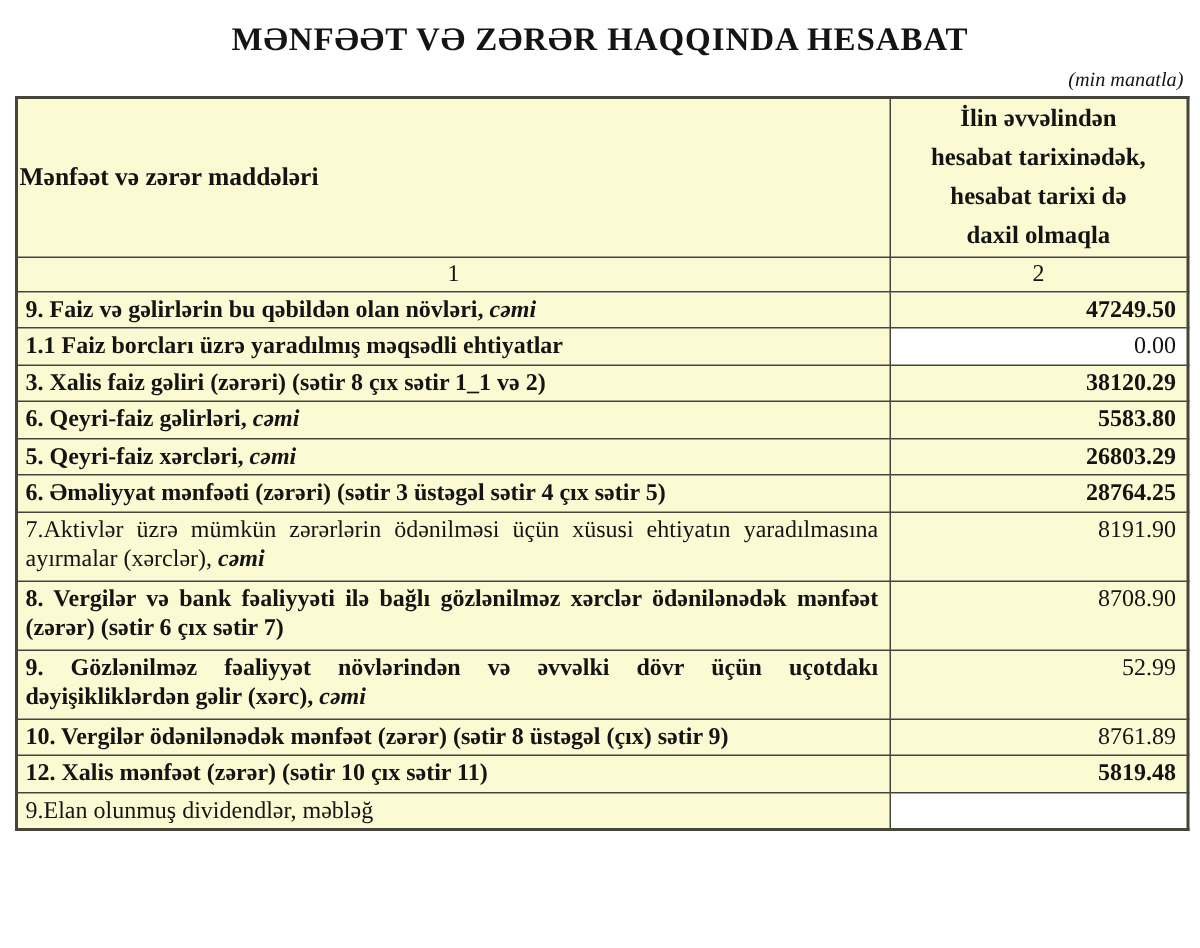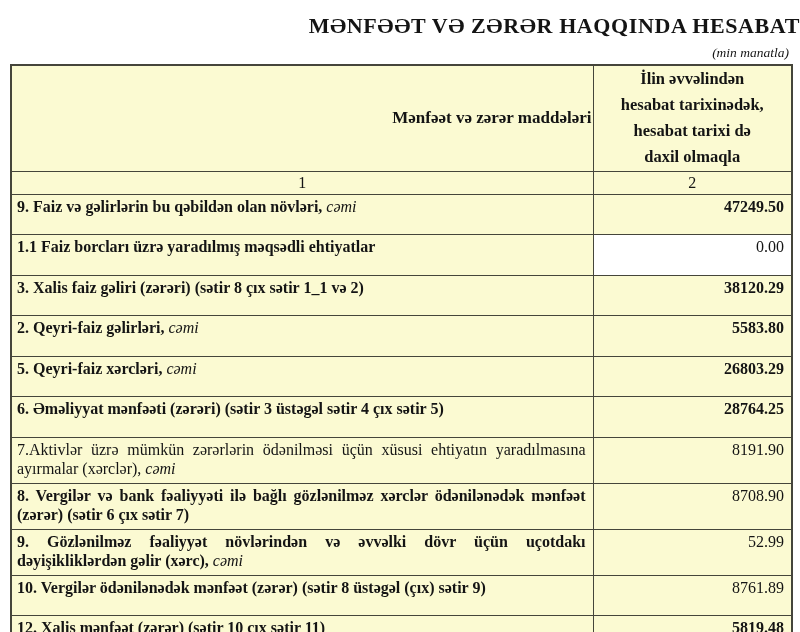--- a/index.html
+++ b/index.html
@@ -6,21 +6,21 @@
   html, body {
     margin: 0; padding: 0;
     width: 800px; height: 632px;
     background: #ffffff;
     overflow: hidden;
     font-family: "Liberation Serif", serif;
     color: #141414;
   }
   .page-title {
     margin: 13px 0 0 0;
-    text-align: right;
+    text-align: center;
     font-size: 22px;
     font-weight: bold;
     letter-spacing: 0.6px;
     white-space: nowrap;
   }
   .unit-note {
     text-align: right;
     font-style: italic;
     font-size: 13.5px;
     margin: 6px 11px 3px 0;
@@ -34,21 +34,21 @@
   }
   .pl-table th, .pl-table td {
     border: 1.5px solid #45453b;
     background: #fbfad2;
     overflow: hidden;
   }
   th.col-items {
     width: 582px;
     font-size: 17px;
     font-weight: bold;
-    text-align: right;
+    text-align: left;
     vertical-align: middle;
   }
   th.col-period {
     width: 199px;
     font-size: 16.5px;
     font-weight: bold;
     text-align: center;
     vertical-align: middle;
     line-height: 26px;
     height: 106px;
@@ -66,28 +66,28 @@
   td.label-cell {
     font-size: 16px;
     font-weight: bold;
     line-height: 19.5px;
     padding: 2px 7px 2px 5px;
     text-align: left;
     vertical-align: top;
   }
   td.label-cell.reg { font-weight: normal; }
   td.label-cell.just { text-align: justify; }
-  td.label-cell i { font-weight: normal; font-style: italic; }
+  td.label-cell i { font-weight: bold; font-style: italic; }
   td.value-cell {
     font-size: 16px;
     font-weight: normal;
     line-height: 19.5px;
     text-align: right;
     vertical-align: top;
-    padding: 2px 7px 18px 4px;
+    padding: 2px 7px 2px 4px;
   }
   td.value-cell.vbold { font-weight: bold; }
   td.white-bg { background: #ffffff; }
   tr.tall td { height: 46px; }
 </style>
 </head>
 <body>
 
 <div>
   <h1 class="page-title">MƏNFƏƏT VƏ ZƏRƏR HAQQINDA HESABAT</h1>
@@ -114,21 +114,21 @@
         </tr>
         <tr>
           <td class="label-cell"><span>1.1 Faiz borcları üzrə yaradılmış məqsədli ehtiyatlar</span></td>
           <td class="value-cell white-bg">0.00</td>
         </tr>
         <tr>
           <td class="label-cell"><span>3. Xalis faiz gəliri (zərəri) (sətir 8 çıx sətir 1_1 və 2)</span></td>
           <td class="value-cell vbold">38120.29</td>
         </tr>
         <tr>
-          <td class="label-cell"><span>2. Qeyri-faiz gəlirləri, </span><i>cəmi</i></td>
+          <td class="label-cell"><span>6. Qeyri-faiz gəlirləri, </span><i>cəmi</i></td>
           <td class="value-cell vbold">5583.80</td>
         </tr>
         <tr>
           <td class="label-cell"><span>5. Qeyri-faiz xərcləri, </span><i>cəmi</i></td>
           <td class="value-cell vbold">26803.29</td>
         </tr>
         <tr>
           <td class="label-cell"><span>6. Əməliyyat mənfəəti (zərəri) (sətir 3 üstəgəl sətir 4 çıx sətir 5)</span></td>
           <td class="value-cell vbold">28764.25</td>
         </tr>

